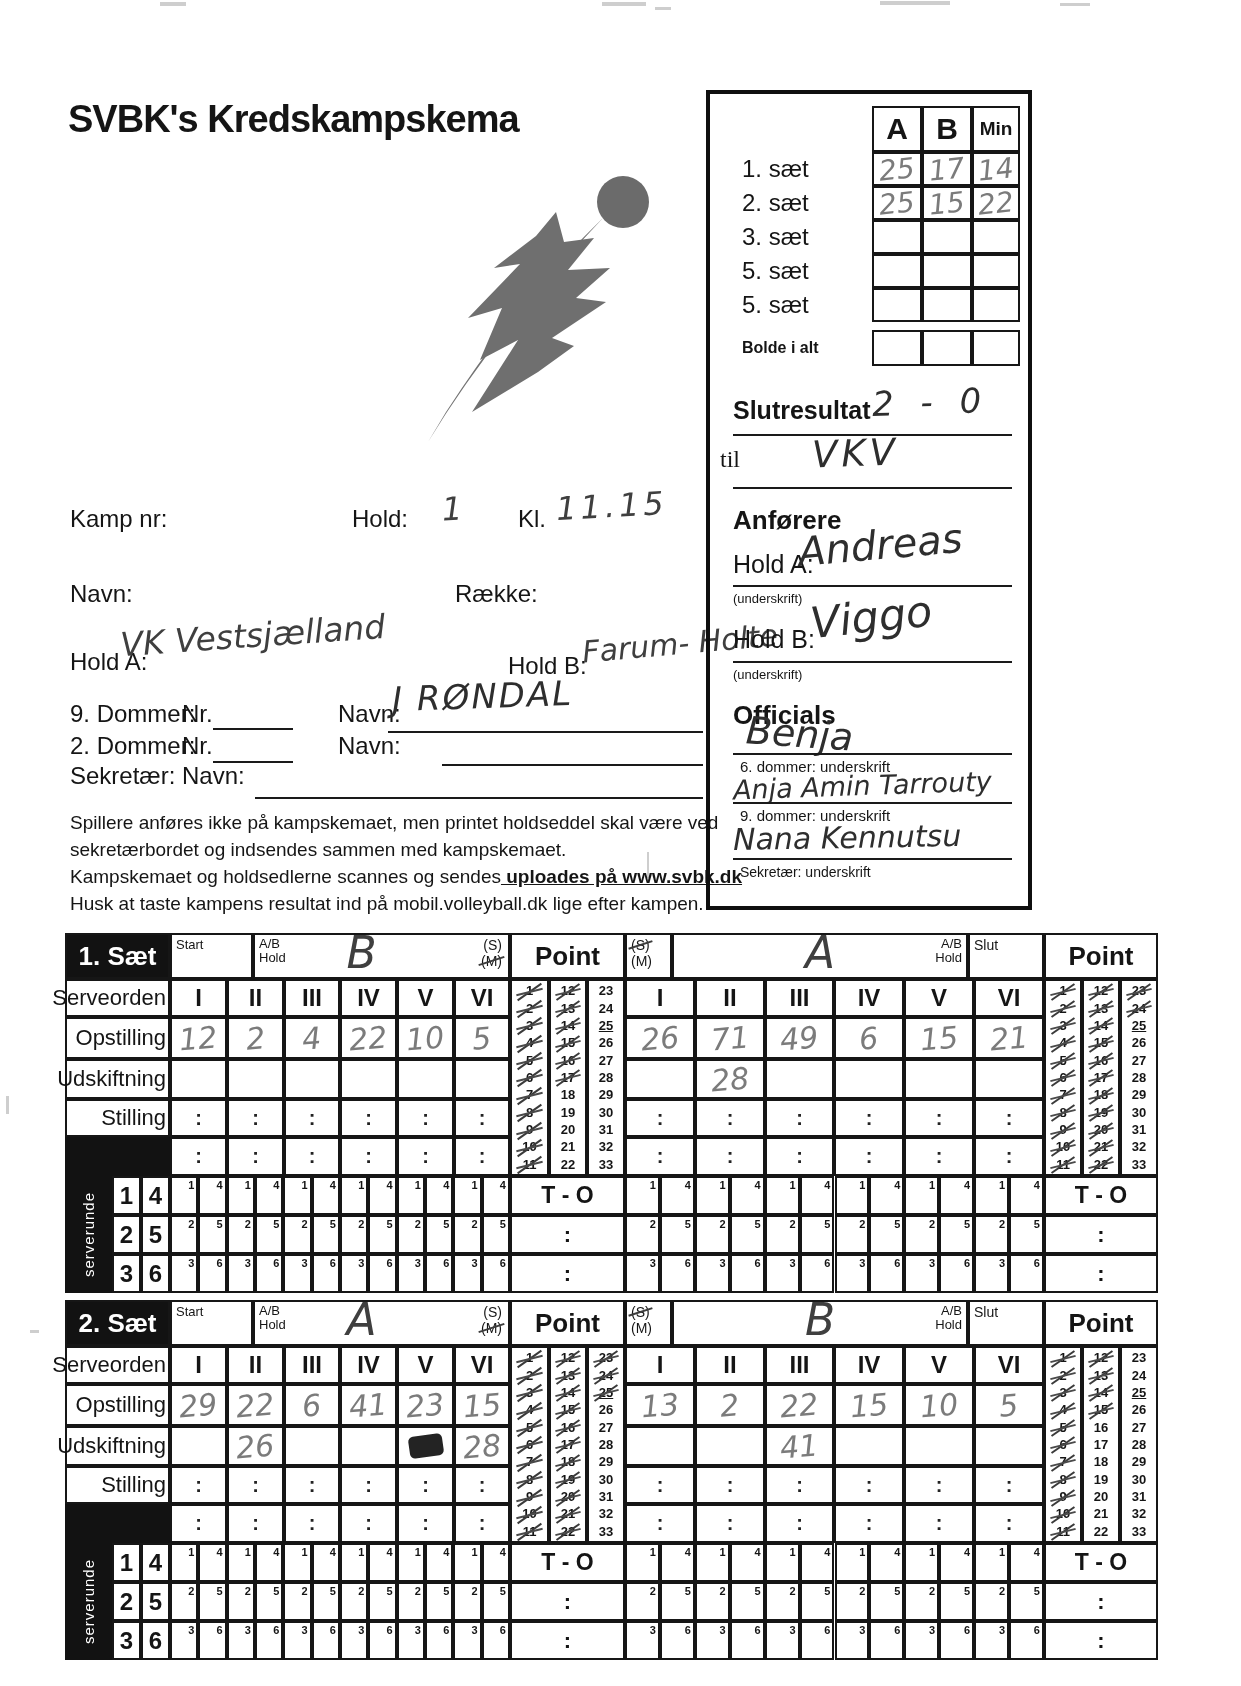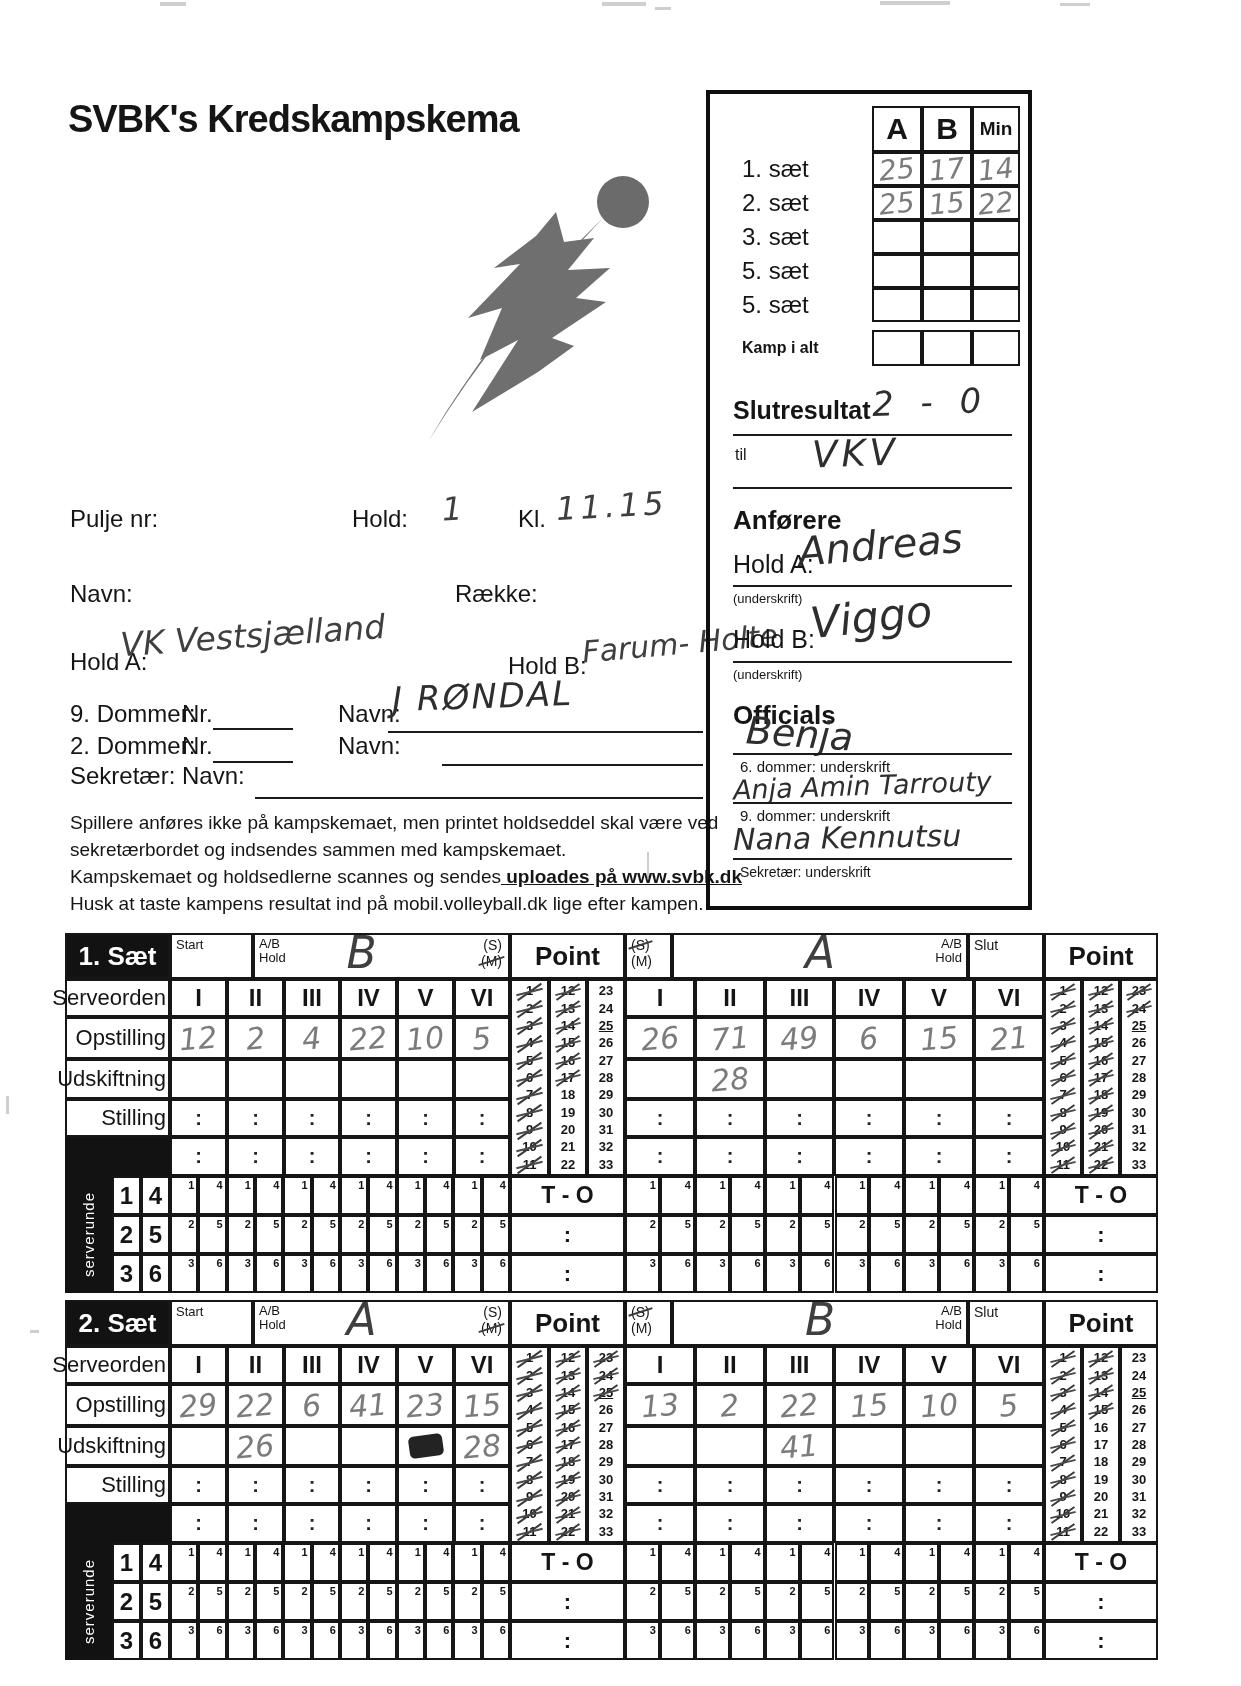--- a/index.html
+++ b/index.html
@@ -33,21 +33,21 @@
 <div class="artifact" style="left:647px;top:852px;width:2px;height:26px;"></div>
 
 <div class="abs bold" style="left:68px;top:98px;font-size:38px;letter-spacing:-1px;">SVBK's Kredskampskema</div>
 
 <svg class="abs" width="270" height="300" viewBox="0 0 270 300" style="left:398px;top:150px;">
   <circle cx="225" cy="52" r="26" fill="#6b6b6b"></circle>
   <path d="M30,292 Q95,185 205,68 Q120,150 48,262 Z" fill="#737373"></path>
   <path d="M158,62 L138,86 L96,118 L122,114 L70,168 L104,158 L82,210 L120,190 L74,262 L140,222 L176,196 L154,188 L208,152 L178,148 L212,118 L170,120 L196,88 L166,92 Z" fill="#6f6f6f"></path>
 </svg>
 
-<div class="abs" style="left:70px;top:505px;font-size:24px;">Pulje nr:</div>
+<div class="abs" style="left:70px;top:505px;font-size:24px;">Kamp nr:</div>
 <div class="abs" style="left:352px;top:505px;font-size:24px;">Hold:</div>
 <div class="abs hand ink" style="left:442px;top:490px;font-size:32px;transform:rotate(-3deg);">1</div>
 <div class="abs" style="left:518px;top:505px;font-size:24px;">Kl.</div>
 <div class="abs hand ink" style="left:556px;top:487px;font-size:32px;letter-spacing:4px;transform:rotate(-3deg);">11.15</div>
 <div class="abs" style="left:70px;top:580px;font-size:24px;">Navn:</div>
 <div class="abs" style="left:455px;top:580px;font-size:24px;">Række:</div>
 <div class="abs" style="left:70px;top:648px;font-size:24px;">Hold A:</div>
 <div class="abs hand ink" style="left:120px;top:616px;font-size:33px;transform:rotate(-4deg);">VK Vestsjælland</div>
 <div class="abs" style="left:508px;top:652px;font-size:24px;">Hold B:</div>
 <div class="abs hand ink" style="left:582px;top:626px;font-size:30px;transform:rotate(-5deg);white-space:nowrap;">Farum- Holte</div>
@@ -103,30 +103,30 @@
     <div style="position: absolute; left: 922px; top: 220px; width: 50px; height: 34px; box-sizing: border-box; border: 2px solid rgb(22, 22, 22); background: rgb(255, 255, 255); display: flex; align-items: center; justify-content: center;"></div>
     <div style="position: absolute; left: 972px; top: 220px; width: 48px; height: 34px; box-sizing: border-box; border: 2px solid rgb(22, 22, 22); background: rgb(255, 255, 255); display: flex; align-items: center; justify-content: center;"></div>
     <div style="position: absolute; left: 742px; top: 254px; height: 34px; display: flex; align-items: center; font-size: 24px;">5. sæt</div>
     <div style="position: absolute; left: 872px; top: 254px; width: 50px; height: 34px; box-sizing: border-box; border: 2px solid rgb(22, 22, 22); background: rgb(255, 255, 255); display: flex; align-items: center; justify-content: center;"></div>
     <div style="position: absolute; left: 922px; top: 254px; width: 50px; height: 34px; box-sizing: border-box; border: 2px solid rgb(22, 22, 22); background: rgb(255, 255, 255); display: flex; align-items: center; justify-content: center;"></div>
     <div style="position: absolute; left: 972px; top: 254px; width: 48px; height: 34px; box-sizing: border-box; border: 2px solid rgb(22, 22, 22); background: rgb(255, 255, 255); display: flex; align-items: center; justify-content: center;"></div>
     <div style="position: absolute; left: 742px; top: 288px; height: 34px; display: flex; align-items: center; font-size: 24px;">5. sæt</div>
     <div style="position: absolute; left: 872px; top: 288px; width: 50px; height: 34px; box-sizing: border-box; border: 2px solid rgb(22, 22, 22); background: rgb(255, 255, 255); display: flex; align-items: center; justify-content: center;"></div>
     <div style="position: absolute; left: 922px; top: 288px; width: 50px; height: 34px; box-sizing: border-box; border: 2px solid rgb(22, 22, 22); background: rgb(255, 255, 255); display: flex; align-items: center; justify-content: center;"></div>
     <div style="position: absolute; left: 972px; top: 288px; width: 48px; height: 34px; box-sizing: border-box; border: 2px solid rgb(22, 22, 22); background: rgb(255, 255, 255); display: flex; align-items: center; justify-content: center;"></div>
-    <div style="position: absolute; left: 742px; top: 330px; height: 36px; display: flex; align-items: center; font-size: 16px; font-weight: bold;">Kamp i alt</div>
+    <div style="position: absolute; left: 742px; top: 330px; height: 36px; display: flex; align-items: center; font-size: 16px; font-weight: bold;">Bolde i alt</div>
     <div style="position: absolute; left: 872px; top: 330px; width: 50px; height: 36px; box-sizing: border-box; border: 2px solid rgb(22, 22, 22); background: rgb(255, 255, 255); display: flex; align-items: center; justify-content: center;"></div>
     <div style="position: absolute; left: 922px; top: 330px; width: 50px; height: 36px; box-sizing: border-box; border: 2px solid rgb(22, 22, 22); background: rgb(255, 255, 255); display: flex; align-items: center; justify-content: center;"></div>
     <div style="position: absolute; left: 972px; top: 330px; width: 48px; height: 36px; box-sizing: border-box; border: 2px solid rgb(22, 22, 22); background: rgb(255, 255, 255); display: flex; align-items: center; justify-content: center;"></div>
   </div>
 
 <div class="abs bold" style="left:733px;top:396px;font-size:25px;">Slutresultat</div>
 <div class="abs hand sig" style="left:872px;top:382px;font-size:34px;letter-spacing:8px;transform:rotate(-2deg);">2 - 0</div>
 <div class="ln" style="left:733px;top:434px;width:279px;"></div>
-<div class="abs" style="left:735px;top:446px;font-size:16px;">til</div>
+<div class="abs" style="left:720px;top:446px;font-size:24px;font-family:Liberation Serif, serif;">til</div>
 <div class="abs hand sig" style="left:812px;top:432px;font-size:37px;letter-spacing:4px;transform:rotate(-2deg);">VKV</div>
 <div class="ln" style="left:733px;top:487px;width:279px;"></div>
 
 <div class="abs bold" style="left:733px;top:505px;font-size:26px;">Anførere</div>
 <div class="abs" style="left:733px;top:550px;font-size:25px;">Hold A:</div>
 <div class="abs hand sig" style="left:798px;top:522px;font-size:40px;transform:rotate(-5deg);">Andreas</div>
 <div class="ln" style="left:733px;top:585px;width:279px;"></div>
 <div class="abs" style="left:733px;top:591px;font-size:13px;">(underskrift)</div>
 <div class="abs" style="left:733px;top:625px;font-size:25px;">Hold B:</div>
 <div class="abs hand sig" style="left:810px;top:592px;font-size:43px;transform:rotate(-6deg);">Viggo</div>

